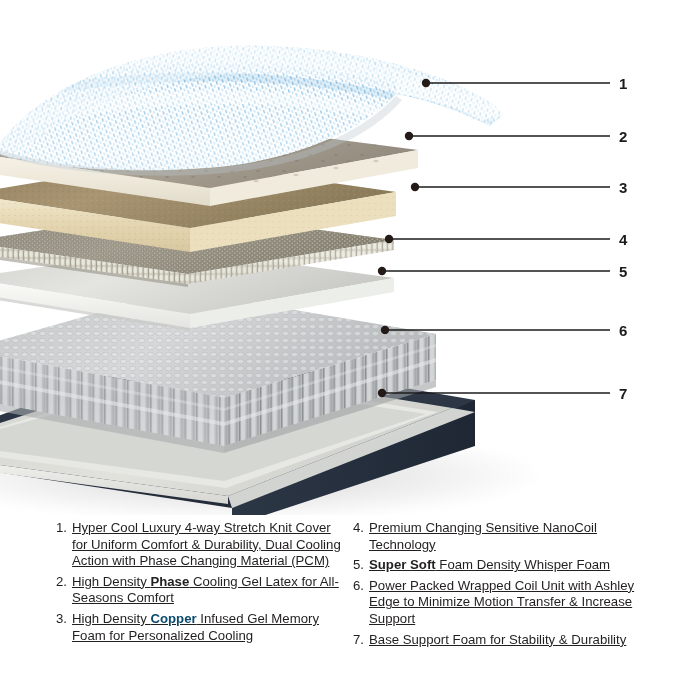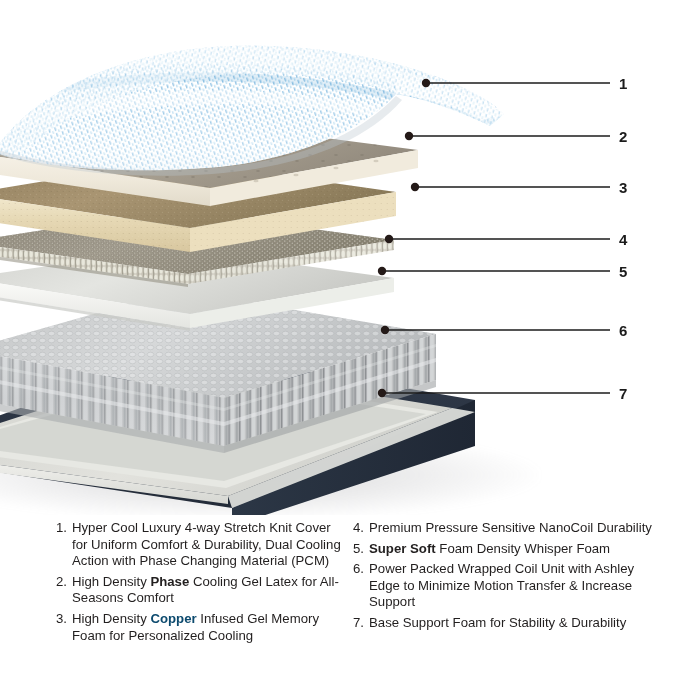--- a/index.html
+++ b/index.html
@@ -31,21 +31,21 @@
   .col-right{left:347px;width:310px;}
   .item{
     display:flex;align-items:flex-start;
     font-size:13.2px;line-height:16.6px;color:#221f1f;
     margin-bottom:4px;
   }
   .item .num{
     width:17px;flex:0 0 17px;text-align:right;padding-right:5px;
     font-size:13.2px;line-height:16.6px;
   }
-  .item .txt{flex:1 1 auto;}
+  .item .txt{flex:1 1 auto;text-decoration:underline;}
   .b{font-weight:700;text-align:center;}
   .copper{color:#0c4a6e;font-weight:700;}
 
   
 
   
   #knit{left:-8px;top:34px;width:520px;height:145px;}
 
   
   .slab-svg{display:block;}
@@ -343,21 +343,21 @@
           <span class="txt"><span>High Density </span><span class="b">Phase</span><span> Cooling Gel Latex for All-Seasons Comfort</span></span>
         </div>
         <div class="item">
           <span class="num">3.</span>
           <span class="txt"><span>High Density </span><span class="copper">Copper</span><span> Infused Gel Memory Foam for Personalized Cooling</span></span>
         </div>
       </div>
     <div class="col col-right" id="colRight">
         <div class="item">
           <span class="num">4.</span>
-          <span class="txt"><span>Premium Pressure Sensitive NanoCoil Durability</span></span>
+          <span class="txt"><span>Premium Changing Sensitive NanoCoil Technology</span></span>
         </div>
         <div class="item">
           <span class="num">5.</span>
           <span class="txt"><span class="b">Super Soft</span><span> Foam Density Whisper Foam</span></span>
         </div>
         <div class="item">
           <span class="num">6.</span>
           <span class="txt"><span>Power Packed Wrapped Coil Unit with Ashley Edge to Minimize Motion Transfer &amp; Increase Support</span></span>
         </div>
         <div class="item">

